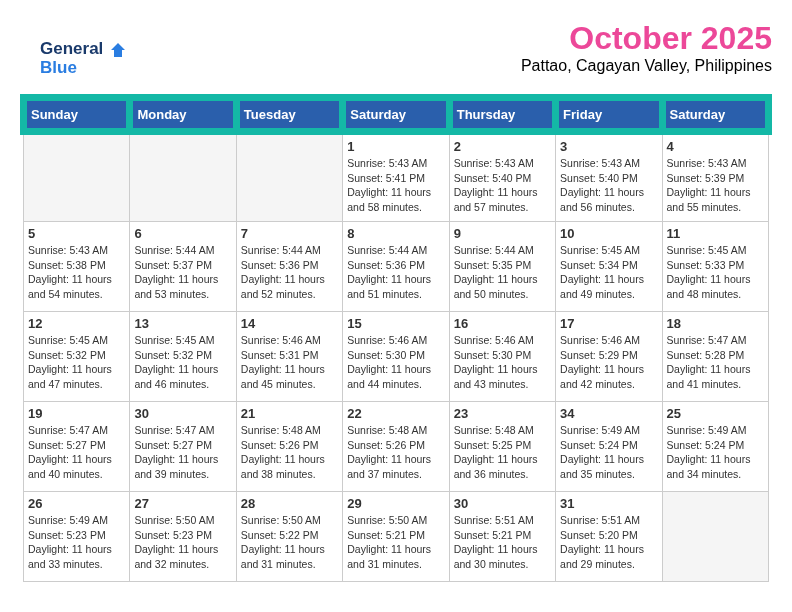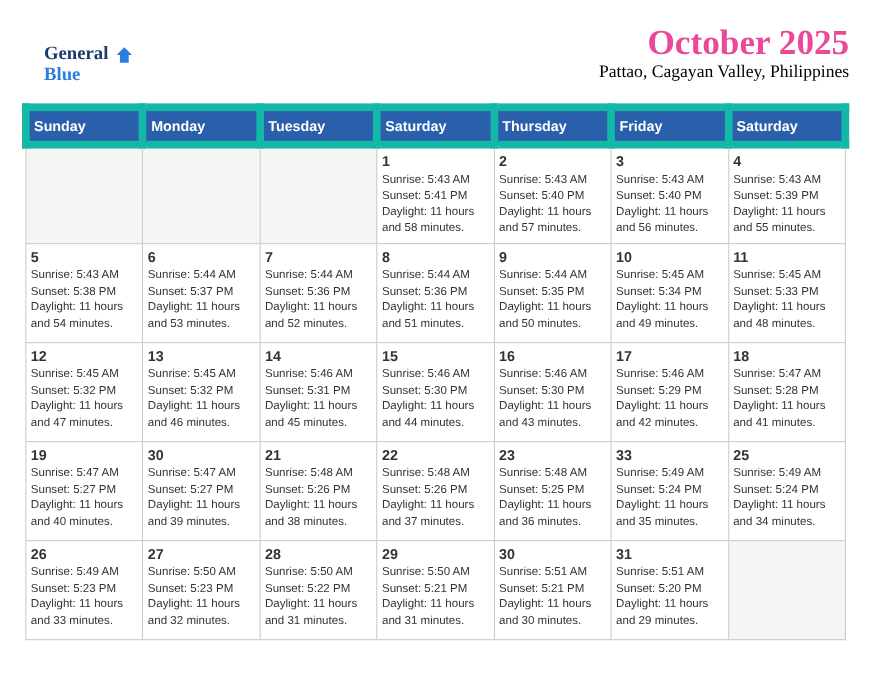--- a/index.html
+++ b/index.html
@@ -61,21 +61,20 @@
       display: block;
     }
     .cell-text {
       font-size: 10.5px;
       line-height: 1.4;
       color: #333;
     }
     .top-area {
       position: relative;
       margin-bottom: 19px;
-      font-family: Liberation Serif, serif;
     }
   </style>
 </head>
 <body>
 
 <div class="top-area">
   <div class="logo-area">
     <div style="display:flex;align-items:center;">
       <div>
         <div style="font-size:17px;font-weight:bold;color:#1a3a6b;line-height:1.1;">General
@@ -271,21 +270,21 @@
 and 37 minutes.</div>
         </td>
         <td>
           <span class="day-number">23</span>
           <div class="cell-text" style="white-space: pre-line;">Sunrise: 5:48 AM
 Sunset: 5:25 PM
 Daylight: 11 hours
 and 36 minutes.</div>
         </td>
         <td>
-          <span class="day-number">33</span>
+          <span class="day-number">34</span>
           <div class="cell-text" style="white-space: pre-line;">Sunrise: 5:49 AM
 Sunset: 5:24 PM
 Daylight: 11 hours
 and 35 minutes.</div>
         </td>
         <td>
           <span class="day-number">25</span>
           <div class="cell-text" style="white-space: pre-line;">Sunrise: 5:49 AM
 Sunset: 5:24 PM
 Daylight: 11 hours

